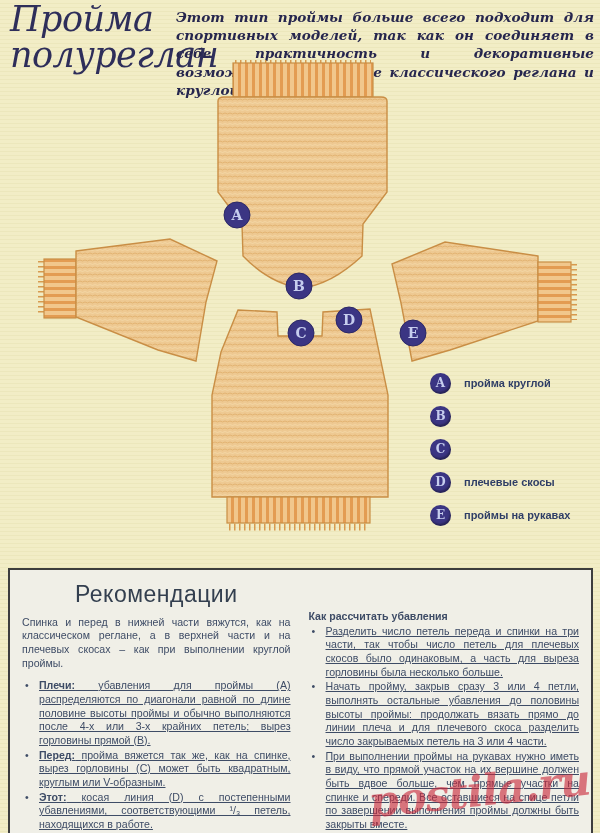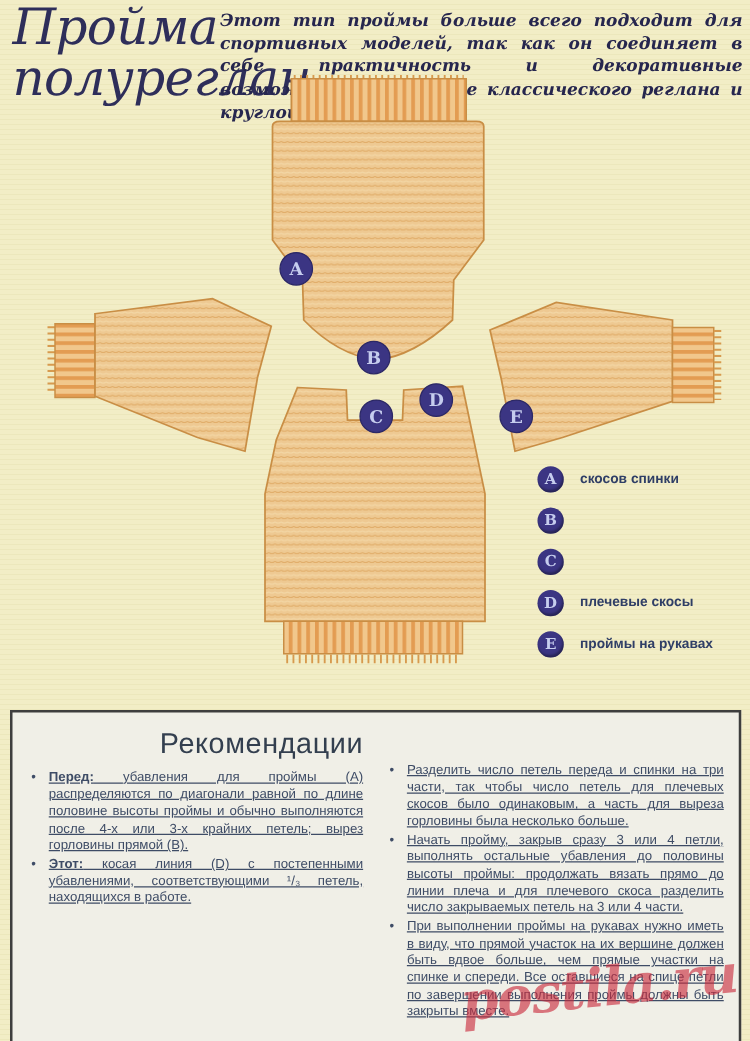--- a/index.html
+++ b/index.html
@@ -5,21 +5,21 @@
   html,body{margin:0;padding:0;}
   body{
     width:600px;height:833px;position:relative;overflow:hidden;
     background:repeating-linear-gradient(180deg,#f2edc6 0px,#f2edc6 3px,#ece7bc 3px,#ece7bc 4px);
     font-family:"Liberation Sans",sans-serif;
   }
   
   .title{
     position:absolute;left:10px;top:2px;width:168px;
     font-family:"DejaVu Serif",serif;font-style:italic;font-weight:500;
-    font-size:40px;line-height:1.02;color:#2e2e5a;letter-spacing:-0.5px;
+    font-size:35px;line-height:1.02;color:#2e2e5a;letter-spacing:-0.5px;
   }
   .intro{
     position:absolute;left:176px;top:8px;width:418px;
     font-family:"DejaVu Serif",serif;font-style:italic;font-weight:bold;
     font-size:13.6px;line-height:1.34;color:#26264e;text-align:justify;
   }
   
   .diagram{position:absolute;left:0;top:60px;width:600px;height:505px;}
   
   .legend{position:absolute;left:430px;top:372px;width:168px;}
@@ -33,21 +33,21 @@
   
   .rec-box{
     position:absolute;left:8px;top:568px;width:585px;height:268px;
     background:#f0efe7;border:2px solid #3e3e3e;box-sizing:border-box;
     padding:8px 12px 0 12px;display:flex;overflow:hidden;
   }
   .col{width:50%;box-sizing:border-box;color:#3e4c66;font-size:10.6px;line-height:1.29;}
   .col-left{padding-right:10px;}
   .col-right{padding-left:8px;padding-top:32px;}
   .rec-heading{
-    text-align:right;font-size:23px;font-weight:500;color:#333f4f;
+    text-align:center;font-size:23px;font-weight:500;color:#333f4f;
     margin:2px 0 6px 0;letter-spacing:0.5px;
   }
   .rec-intro{margin:0 0 9px 0;text-align:justify;}
   .sub-heading{font-weight:bold;margin:0 0 1px 0;}
   .bullet{position:relative;padding-left:17px;margin:0 0 1px 0;text-align:justify;text-decoration:underline;}
   .bullet::before{content:"\2022";position:absolute;left:3px;top:0;}
   .lead{font-weight:bold;}
   
   .watermark{
     position:absolute;left:368px;top:764px;width:260px;
@@ -126,52 +126,58 @@
     <g>
       <circle cx="413" cy="333" r="13" fill="#3b3583" stroke="#2c2866" stroke-width="1"></circle>
       <text x="413" y="338">E</text>
     </g>
   </g>
 </svg>
 
 <div class="legend">
   <div class="legend-row">
     <span class="legend-circle">A</span>
-    <span class="legend-label">скосов спинки</span>
+    <span class="legend-label">пройма круглой</span>
   </div>
   <div class="legend-row">
     <span class="legend-circle">B</span>
   </div>
   <div class="legend-row">
     <span class="legend-circle">C</span>
   </div>
   <div class="legend-row">
     <span class="legend-circle">D</span>
     <span class="legend-label">плечевые скосы</span>
   </div>
   <div class="legend-row">
     <span class="legend-circle">E</span>
     <span class="legend-label">проймы на рукавах</span>
   </div>
 </div>
 
 <div class="rec-box">
   <div class="col col-left">
     <div class="rec-heading">Рекомендации</div>
+    <p class="rec-intro">Спинка и перед в нижней части вяжутся, как на классическом реглане, а в верхней части и на плечевых скосах – как при выполнении круглой проймы.</p>
+    <div class="bullet">
+      <span class="lead">Плечи:</span>
+      <span>убавления для проймы (А) распределяются по диагонали равной по длине половине высоты проймы и обычно выполняются после 4-х или 3-х крайних петель; вырез горловины прямой (В).</span>
+    </div>
     <div class="bullet">
       <span class="lead">Перед:</span>
-      <span>убавления для проймы (А) распределяются по диагонали равной по длине половине высоты проймы и обычно выполняются после 4-х или 3-х крайних петель; вырез горловины прямой (В).</span>
+      <span>пройма вяжется так же, как на спинке, вырез горловины (С) может быть квадратным, круглым или V-образным.</span>
     </div>
     <div class="bullet">
       <span class="lead">Этот:</span>
       <span>косая линия (D) с постепенными убавлениями, соответствующими ¹/₃ петель, находящихся в работе.</span>
     </div>
 
   </div>
   <div class="col col-right">
+    <div class="sub-heading">Как рассчитать убавления</div>
     <div class="bullet">
       <span>Разделить число петель переда и спинки на три части, так чтобы число петель для плечевых скосов было одинаковым, а часть для выреза горловины была несколько больше.</span>
     </div>
     <div class="bullet">
       <span>Начать пройму, закрыв сразу 3 или 4 петли, выполнять остальные убавления до половины высоты проймы: продолжать вязать прямо до линии плеча и для плечевого скоса разделить число закрываемых петель на 3 или 4 части.</span>
     </div>
     <div class="bullet">
       <span>При выполнении проймы на рукавах нужно иметь в виду, что прямой участок на их вершине должен быть вдвое больше, чем прямые участки на спинке и спереди. Все оставшиеся на спице петли по завершении выполнения проймы должны быть закрыты вместе.</span>
     </div>
   </div>

